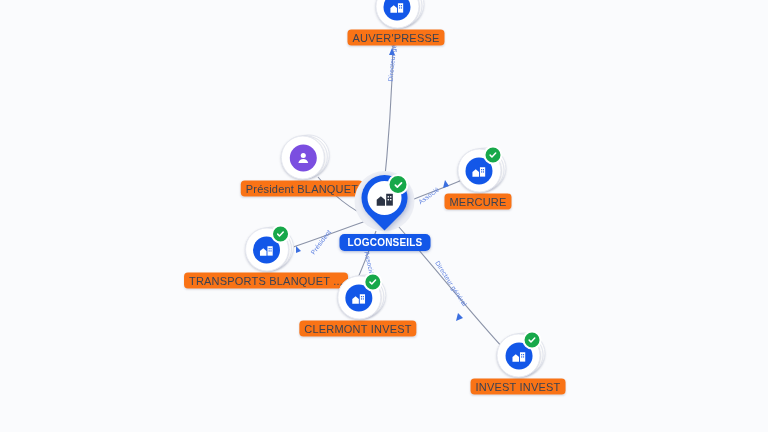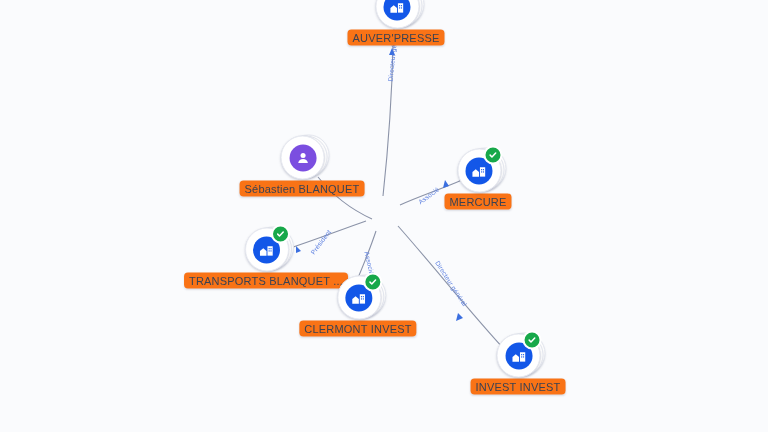--- a/index.html
+++ b/index.html
@@ -226,21 +226,21 @@
       <div class="sheet s1"></div>
       <div class="disc">
         <div class="inner-circle person">
           <svg width="15" height="15" viewBox="0 0 16 16">
             <circle cx="8" cy="5.4" r="2.7" fill="#ffffff"></circle>
             <path d="M2.8 13.4 C3.3 10.2 5.4 9 8 9 C10.6 9 12.7 10.2 13.2 13.4 Z" fill="#ffffff"></path>
           </svg>
         </div>
       </div>
     </div>
-    <div class="label">Sébastien BLANQUET</div>
+    <div class="label">Président BLANQUET</div>
   </div>
 
   <div class="node" style="left:478px; top:178px;text-align:right;">
     <div class="stack">
       <div class="sheet s3"></div>
       <div class="sheet s2"></div>
       <div class="sheet s1"></div>
       <div class="disc">
         <div class="inner-circle company">
           <svg width="15" height="15" viewBox="0 0 16 16">
@@ -255,20 +255,42 @@
       </div>
       <div class="badge-check">
         <svg width="9" height="9" viewBox="0 0 12 12">
           <path d="M2.2 6.2 L4.6 8.6 L9.6 3.4" stroke="#ffffff" stroke-width="2" fill="none" stroke-linecap="round" stroke-linejoin="round"></path>
         </svg>
       </div>
     </div>
     <div class="label">MERCURE</div>
   </div>
 
+  <div class="node" style="left:385px; top:213px;">
+    <div class="pin-wrap">
+      <div class="pin-halo"></div>
+      <div class="pin"></div>
+      <div class="pin-hole">
+        <svg width="19" height="19" viewBox="0 0 16 16">
+          <path d="M1 9 L4.5 6 L8 9 L8 14 L1 14 Z" fill="#2c3445"></path>
+          <rect x="9" y="4" width="5.6" height="10" fill="#2c3445"></rect>
+          <rect x="10.2" y="6" width="1.2" height="1.2" fill="#ffffff"></rect>
+          <rect x="12.2" y="6" width="1.2" height="1.2" fill="#ffffff"></rect>
+          <rect x="10.2" y="8.4" width="1.2" height="1.2" fill="#ffffff"></rect>
+          <rect x="12.2" y="8.4" width="1.2" height="1.2" fill="#ffffff"></rect>
+        </svg>
+      </div>
+      <div class="badge-check" style="right:-1px; top:-1px; width:17px; height:17px;">
+        <svg width="10" height="10" viewBox="0 0 12 12">
+          <path d="M2.2 6.2 L4.6 8.6 L9.6 3.4" stroke="#ffffff" stroke-width="2" fill="none" stroke-linecap="round" stroke-linejoin="round"></path>
+        </svg>
+      </div>
+    </div>
+    <div class="label selected">LOGCONSEILS</div>
+  </div>
 
   <div class="node" style="left:266px; top:257px;">
     <div class="stack">
       <div class="sheet s3"></div>
       <div class="sheet s2"></div>
       <div class="sheet s1"></div>
       <div class="disc">
         <div class="inner-circle company">
           <svg width="15" height="15" viewBox="0 0 16 16">
             <path d="M1 9 L4.5 6 L8 9 L8 14 L1 14 Z" fill="#ffffff"></path>

